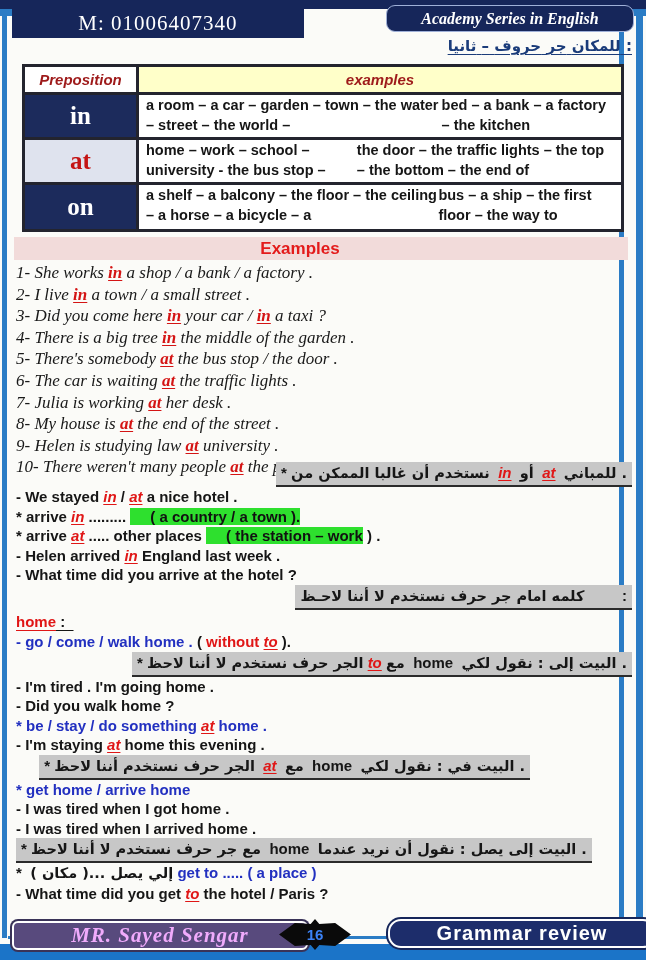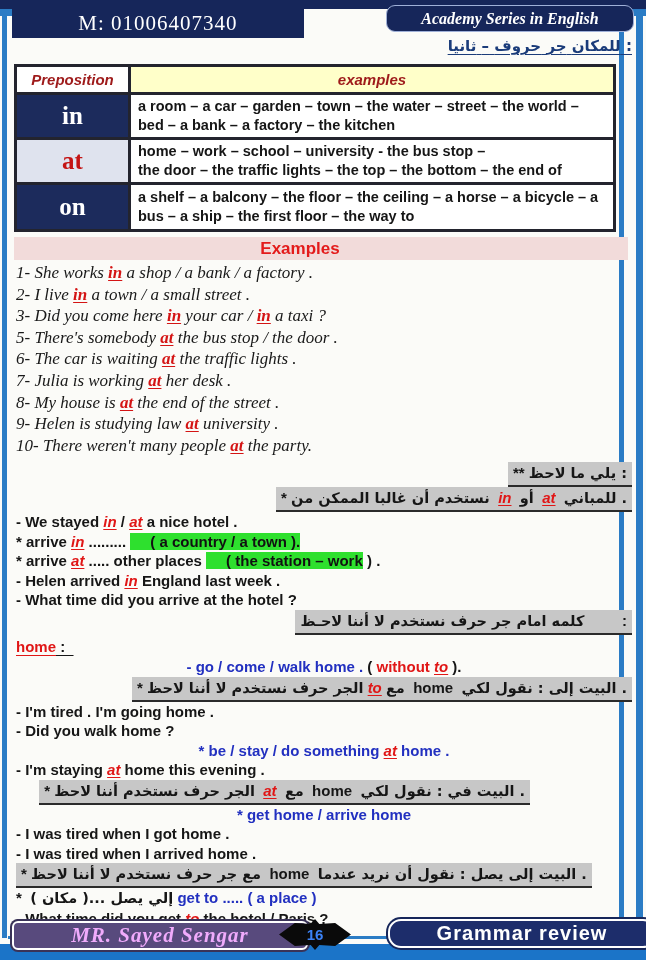--- a/index.html
+++ b/index.html
@@ -20,46 +20,46 @@
   
   .phonebox{left:12px;top:8px;width:292px;height:30px;background:#16265a;color:#fff;
     font-family:"Liberation Serif",serif;font-weight:400;font-size:21px;line-height:30px;
     text-align:center;letter-spacing:1px;}
   .brandbox{left:386px;top:5px;width:248px;height:27px;background:#16265a;border:1px solid #9fb0d8;
     border-radius:9px;color:#fff;font-family:"Liberation Serif",serif;font-style:italic;
     font-weight:700;font-size:16px;line-height:26px;text-align:center;box-sizing:border-box;}
   .subtitle{left:360px;top:36px;width:272px;}
 
   
-  .ptable{left:14px;top:64px;width:602px;border:3px solid #23242e;background:#fff;
+  .ptable{left:22px;top:64px;width:602px;border:3px solid #23242e;background:#fff;
     display:grid;grid-template-columns:114px 1fr;grid-template-rows:28px 45px 45px 44px;box-sizing:border-box;}
   .cell{border-right:3px solid #23242e;border-bottom:3px solid #23242e;box-sizing:border-box;}
   .cell.last-col{border-right:none;}
   .cell.last-row{border-bottom:none;}
   .th{display:flex;align-items:center;justify-content:center;font-style:italic;font-weight:700;
     font-size:15px;color:#9e1a1a;}
   .th2{background:#ffffc9;}
   .prep{display:flex;align-items:center;justify-content:center;
     font-family:"Liberation Serif",serif;font-weight:700;font-size:25px;color:#fff;background:#1c2b5c;}
   .prep-at{background:#dfe3ee;color:#c41414;}
   .exc{padding:1px 7px;font-weight:700;font-size:14.5px;color:#161616;line-height:19.5px;
-    display:flex;flex-direction:column;justify-content:center;}
+    display:flex;flex-direction:row;justify-content:center;}
 
   
   .banner{left:14px;top:237px;width:614px;height:23px;background:#f2dbda;color:#e31b1b;
     font-weight:700;font-size:17px;text-align:center;line-height:23px;box-sizing:border-box;padding-right:42px;}
 
   
   .sentences{left:16px;top:262px;width:620px;}
   .notes{left:16px;top:462px;width:616px;}
   .line{line-height:19.5px;white-space:nowrap;font-size:15px;}
   .l-scr{font-family:"Liberation Serif",serif;font-style:italic;font-size:17px;line-height:21.6px;
     color:#191919;font-weight:500;}
   .l-l{text-align:left;}
-  .l-c{text-align:center;}
+  .l-c{text-align:left;}
   .l-r{text-align:right;}
   .l-r2{text-align:right;padding-right:102px;}
   .l-home{margin:2px 0 1px;}
   .boxwrap{background:#c7c7c7;padding:1px 5px 2px;border-bottom:2px solid #2b2b2b;display:inline-block;line-height:20px;}
 
   .seg-b{font-weight:700;color:#161616;}
   .seg-blue{font-weight:700;color:#2230c0;}
   .seg-red{font-weight:700;color:#e01616;}
   .seg-redi{font-weight:700;color:#e01616;font-style:italic;text-decoration:underline;text-underline-offset:2px;}
   .seg-grn{font-weight:700;color:#111;background:#2ee02e;padding-left:20px;}
@@ -134,31 +134,31 @@
       <div>bus – a ship – the first floor – the way to</div>
     </div>
   </div>
 
   <div class="abs banner">Examples</div>
 
   <div class="abs sentences">
       <div class="line l-scr"><span class="seg-s">1- She works </span><span class="seg-sp">in</span><span class="seg-s"> a shop / a bank / a factory .</span></div>
       <div class="line l-scr"><span class="seg-s">2- I live </span><span class="seg-sp">in</span><span class="seg-s"> a town / a small street .</span></div>
       <div class="line l-scr"><span class="seg-s">3- Did you come here </span><span class="seg-sp">in</span><span class="seg-s"> your car / </span><span class="seg-sp">in</span><span class="seg-s"> a taxi ?</span></div>
+      <div class="line l-scr"><span class="seg-s">4- There is a big tree </span><span class="seg-sp">in</span><span class="seg-s"> the middle of the garden .</span></div>
       <div class="line l-scr"><span class="seg-s">5- There's somebody </span><span class="seg-sp">at</span><span class="seg-s"> the bus stop / the door .</span></div>
       <div class="line l-scr"><span class="seg-s">6- The car is waiting </span><span class="seg-sp">at</span><span class="seg-s"> the traffic lights .</span></div>
       <div class="line l-scr"><span class="seg-s">7- Julia is working </span><span class="seg-sp">at</span><span class="seg-s"> her desk .</span></div>
       <div class="line l-scr"><span class="seg-s">8- My house is </span><span class="seg-sp">at</span><span class="seg-s"> the end of the street .</span></div>
       <div class="line l-scr"><span class="seg-s">9- Helen is studying law </span><span class="seg-sp">at</span><span class="seg-s"> university .</span></div>
       <div class="line l-scr"><span class="seg-s">10- There weren't many people </span><span class="seg-sp">at</span><span class="seg-s"> the party.</span></div>
     </div>
 
 
   <div class="abs notes">
-      <div class="line l-r"><span class="boxwrap"><span class="seg-b">** </span><span class="seg-ar"><bdi dir="auto">لاحظ</bdi> <bdi dir="auto">ما</bdi> <bdi dir="auto">يلي</bdi> <bdi dir="auto">:</bdi></span></span></div>
       <div class="line l-r"><span class="boxwrap"><span class="seg-b">* </span><span class="seg-ar"><bdi dir="auto">من</bdi> <bdi dir="auto">الممكن</bdi> <bdi dir="auto">غالبا</bdi> <bdi dir="auto">أن</bdi> <bdi dir="auto">نستخدم</bdi></span><span class="seg-b">&nbsp; </span><span class="seg-redi">in</span><span class="seg-b"> &nbsp;</span><span class="seg-ar"><bdi dir="auto">أو</bdi></span><span class="seg-b">&nbsp; </span><span class="seg-redi">at</span><span class="seg-b"> &nbsp;</span><span class="seg-ar"><bdi dir="auto">للمباني</bdi> <bdi dir="auto">.</bdi></span></span></div>
       <div class="line l-l"><span class="seg-b">- We stayed </span><span class="seg-redi">in</span><span class="seg-b"> / </span><span class="seg-redi">at</span><span class="seg-b"> a nice hotel .</span></div>
       <div class="line l-l"><span class="seg-b">* arrive </span><span class="seg-redi">in</span><span class="seg-b"> ......... </span><span class="seg-grn">( a country / a town ).</span></div>
       <div class="line l-l"><span class="seg-b">* arrive </span><span class="seg-redi">at</span><span class="seg-b"> ..... other places </span><span class="seg-grn">( the station – work</span><span class="seg-b"> ) .</span></div>
       <div class="line l-l"><span class="seg-b">- Helen arrived </span><span class="seg-redi">in</span><span class="seg-b"> England last week .</span></div>
       <div class="line l-l"><span class="seg-b">- What time did you arrive at the hotel ?</span></div>
       <div class="line l-r"><span class="boxwrap"><span class="seg-ar"><bdi dir="auto">لاحـظ</bdi> <bdi dir="auto">أننا</bdi> <bdi dir="auto">لا</bdi> <bdi dir="auto">نستخدم</bdi> <bdi dir="auto">حرف</bdi> <bdi dir="auto">جر</bdi> <bdi dir="auto">امام</bdi> <bdi dir="auto">كلمه</bdi></span><span class="seg-b">&nbsp;&nbsp;&nbsp;&nbsp;&nbsp;&nbsp;&nbsp;&nbsp; :</span></span></div>
       <div class="line l-l l-home"><span class="seg-redul">home</span><span class="seg-kul"> :&nbsp;&nbsp;</span></div>
       <div class="line l-c"><span class="seg-blue">- go / come / walk home . </span><span class="seg-b">(  </span><span class="seg-red">without </span><span class="seg-redi">to</span><span class="seg-b"> ).</span></div>
       <div class="line l-r"><span class="boxwrap"><span class="seg-b">* </span><span class="seg-ar"><bdi dir="auto">لاحظ</bdi> <bdi dir="auto">أننا</bdi> <bdi dir="auto">لا</bdi> <bdi dir="auto">نستخدم</bdi> <bdi dir="auto">حرف</bdi> <bdi dir="auto">الجر</bdi></span><span class="seg-b"> </span><span class="seg-redi">to</span><span class="seg-b"> </span><span class="seg-ar"><bdi dir="auto">مع</bdi></span><span class="seg-b">&nbsp; home &nbsp;</span><span class="seg-ar"><bdi dir="auto">لكي</bdi> <bdi dir="auto">نقول</bdi> <bdi dir="auto">:</bdi> <bdi dir="auto">إلى</bdi> <bdi dir="auto">البيت</bdi> <bdi dir="auto">.</bdi></span></span></div>

